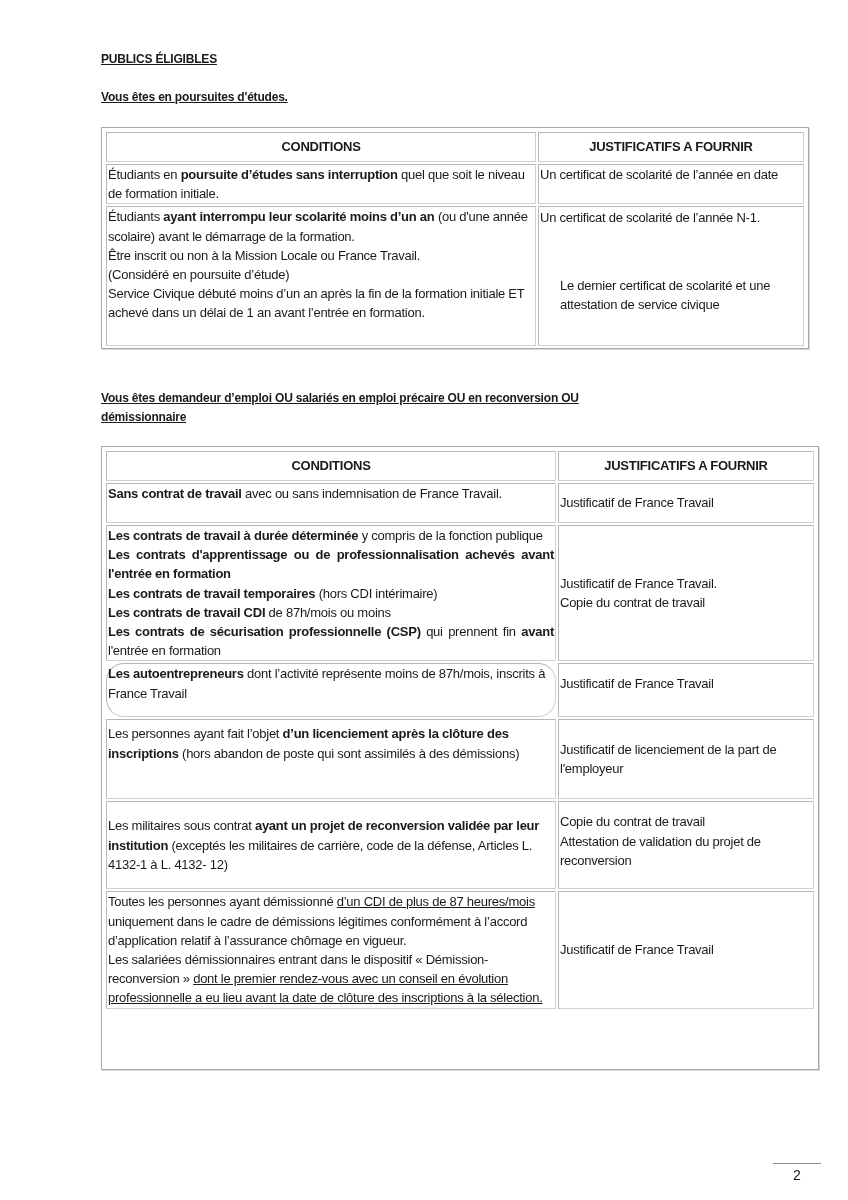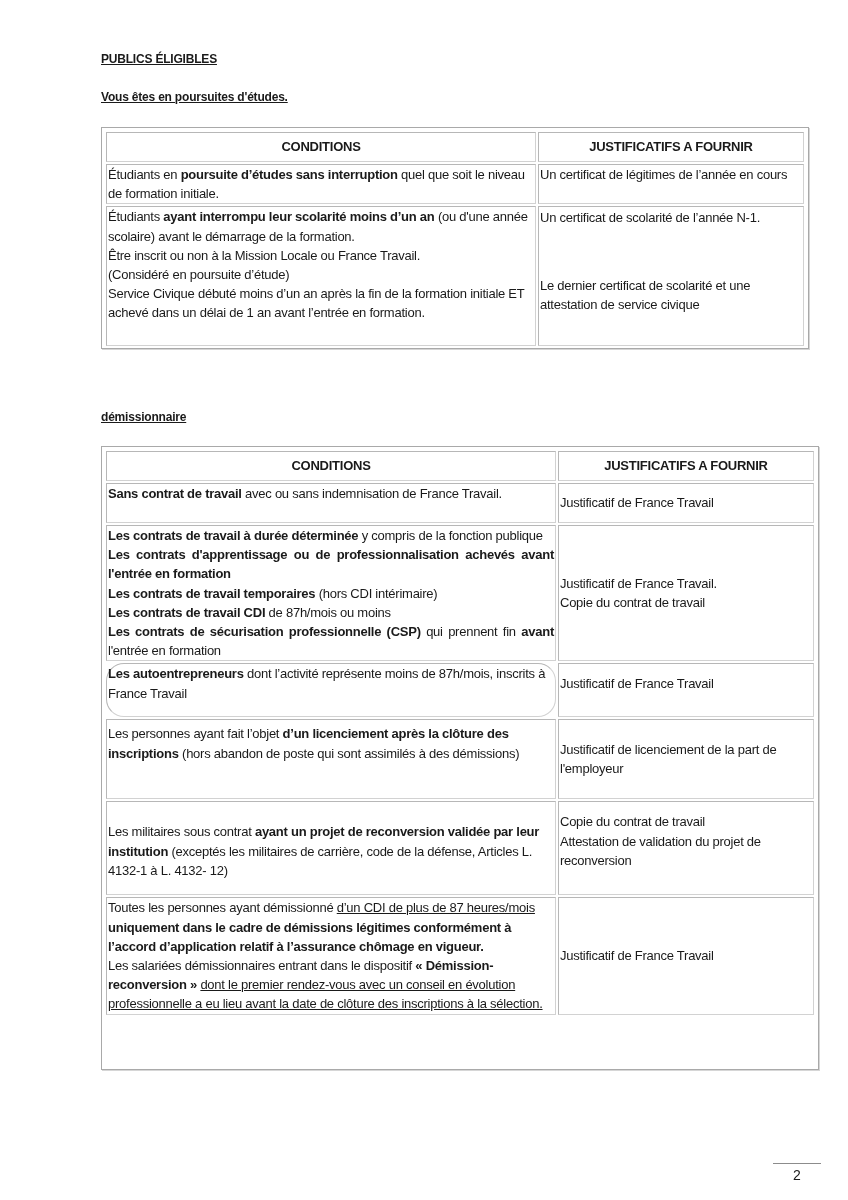--- a/index.html
+++ b/index.html
@@ -24,21 +24,21 @@
   .tbl td, .tbl th {
     border: 1px solid #b7b7b7;
     border-right-color: #d2d2d2; border-bottom-color: #d2d2d2;
     padding: 0 1px;
     font-size: 13px; line-height: 19.2px; font-weight: normal;
     vertical-align: top; letter-spacing: -0.25px;
   }
   .tbl th { text-align: center; font-weight: bold; height: 28px; vertical-align: middle; }
   .tbl td.mid { vertical-align: middle; }
   .justify { text-align: justify; margin-top: 26px; }
-  .b { font-weight: bold; }
+  .b { font-weight: normal; }
   .u { text-decoration: underline; }
   .bu { font-weight: bold; }
   .pageno-line { position: absolute; left: 773px; top: 1163px; width: 48px; height: 1px; background: #8c8c8c; }
   .pageno { position: absolute; left: 773px; top: 1167px; width: 48px; text-align: center; font-size: 14px; }
 </style>
 </head>
 <body>
 
 <div class="page">
 
@@ -51,40 +51,40 @@
           <col style="width:430px">
           <col>
         </colgroup>
       <tbody>
           <tr>
         <th>CONDITIONS</th>
         <th>JUSTIFICATIFS A FOURNIR</th>
       </tr>
       <tr>
         <td><span>Étudiants en </span><span class="bu">poursuite d’études sans interruption </span><span>quel que soit le niveau de formation initiale.</span></td>
-        <td>Un certificat de légitimes de l’année en cours</td>
+        <td>Un certificat de scolarité de l’année en date</td>
       </tr>
       <tr>
         <td style="height:138px;">
           <span>Étudiants </span><span class="bu">ayant interrompu leur scolarité moins d’un an</span><span> (ou d'une année scolaire) avant le démarrage de la formation.</span><br>
           <span>Être inscrit ou non à la Mission Locale ou France Travail.</span><br>
           <span>(Considéré en poursuite d’étude)</span><br>
           <span>Service Civique débuté moins d’un an après la fin de la formation initiale ET achevé dans un délai de 1 an avant l’entrée en formation.</span>
         </td>
         <td>
           <div style="margin-top:1px;">Un certificat de scolarité de l’année N-1.</div>
-          <div style="margin-top:48px;">Le dernier certificat de scolarité et une attestation de service civique</div>
+          <div style="margin-top:48px;margin-left:20px;">Le dernier certificat de scolarité et une attestation de service civique</div>
         </td>
       </tr>
     </tbody>
       </table>
   </div>
 
   <div class="heading" style="left:101px; top:389px;">
-    <br>
+    <span>Vous êtes demandeur d’emploi OU salariés en emploi précaire OU en reconversion OU </span><br>
     <span>démissionnaire</span>
   </div>
 
   <div class="tbl" style="left:101px; top:446px; width:718px; height:624px;">
     <table>
       <colgroup>
           <col style="width:450px">
           <col>
         </colgroup>
       <tbody>
@@ -113,21 +113,21 @@
         <td style="height:52px;border-radius:18px;"><span class="bu">Les autoentrepreneurs</span><span> dont l’activité représente moins de 87h/mois, inscrits à France Travail</span></td>
         <td>
               <div style="margin-top:10px;">Justificatif de France Travail</div>
             </td>
       </tr>
       <tr>
         <td style="height:74px; padding-top:4px;"><span>Les personnes ayant fait l’objet </span><span class="bu">d’un licenciement après la clôture des inscriptions</span><span> (hors abandon de poste qui sont assimilés à des démissions)</span></td>
         <td class="mid">Justificatif de licenciement de la part de l'employeur</td>
       </tr>
       <tr>
-        <td style="height:72px; padding-top:20px;"><span>Les militaires sous contrat </span><span class="bu">ayant un projet de reconversion validée par leur institution</span><span> (exceptés les militaires de carrière, code de la défense, Articles L. 4132-1 à L. 4132- 12)</span></td>
+        <td style="height:72px; padding-top:14px;"><span>Les militaires sous contrat </span><span class="bu">ayant un projet de reconversion validée par leur institution</span><span> (exceptés les militaires de carrière, code de la défense, Articles L. 4132-1 à L. 4132- 12)</span></td>
         <td style="padding-top:10px;">
           <div>Copie du contrat de travail</div>
           <div>Attestation de validation du projet de reconversion</div>
         </td>
       </tr>
       <tr>
         <td>
           <span>Toutes les personnes ayant démissionné </span><span class="u">d’un CDI de plus de 87 heures/mois</span><span class="b"> uniquement dans le cadre de démissions légitimes conformément à l’accord d’application relatif à l’assurance chômage en vigueur.</span><br>
           <span>Les salariées démissionnaires entrant dans le dispositif </span><span class="b">« Démission-reconversion »</span><span> </span><span class="u">dont le premier rendez-vous avec un conseil en évolution professionnelle a eu lieu avant la date de clôture des inscriptions à la sélection.</span>
         </td>

